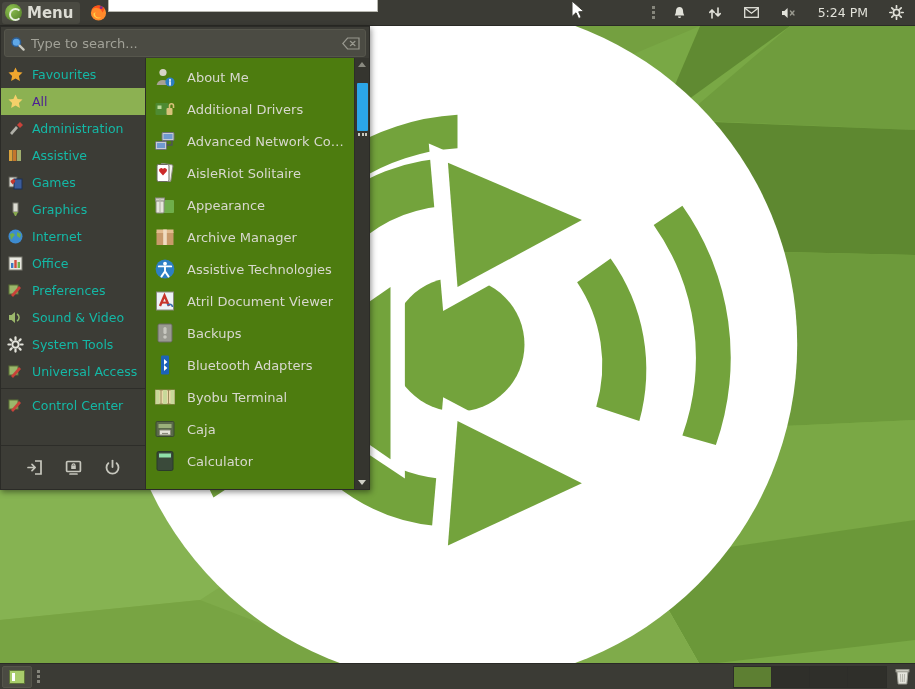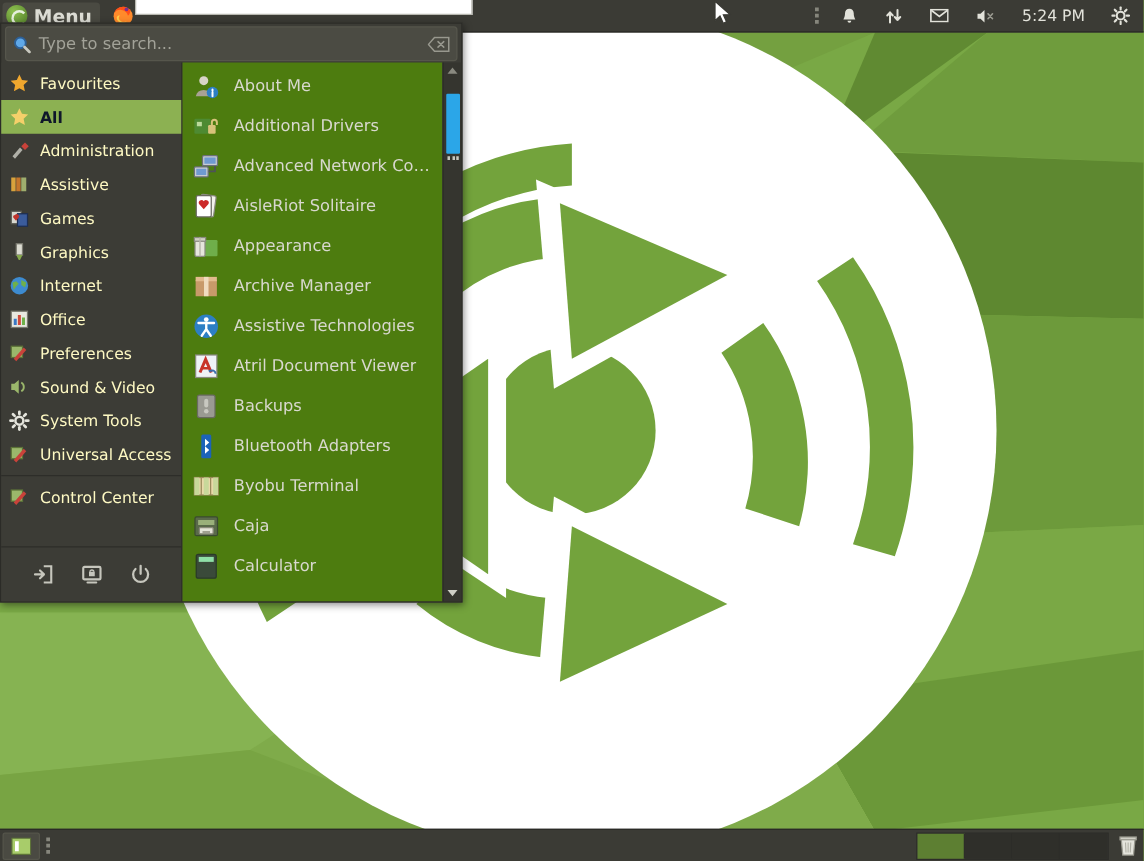--- a/index.html
+++ b/index.html
@@ -71,21 +71,21 @@
   }
   .tray-item.drag { padding: 0 3px; }
   #tray-clock { color: #e2e2da; font-size: 12.5px; padding: 0 6px; }
   .dots-handle {
     width: 3px; display: flex; flex-direction: column; gap: 2px;
   }
   .dots-handle i { display: block; width: 3px; height: 3px; background: #86867c; }
 
   
   #menu-window {
-    position: absolute; left: 0; top: 18px;
+    position: absolute; left: 0; top: 26px;
     width: 370px; height: 464px;
     background: #3c3c36;
     border: 1px solid #2b2b27;
     z-index: 50;
     display: flex; flex-direction: column;
     box-shadow: 1px 2px 6px rgba(0,0,0,0.45);
   }
 
   
   #search-row {
@@ -109,24 +109,24 @@
     background: #3c3c36;
     border-right: 1px solid #2d2d29;
     display: flex; flex-direction: column;
     padding-top: 3px;
   }
   .cat-item {
     height: 27px; display: flex; align-items: center; gap: 8px;
     padding: 0 6px; cursor: pointer;
   }
   .cat-item .cat-label {
-    color: #fef9c3; font-size: 12.5px; white-space: nowrap;
+    color: #14b8a6; font-size: 12.5px; white-space: nowrap;
   }
   .cat-item.selected { background: #8cb152; }
-  .cat-item.selected .cat-label { color: #0f172a; font-weight: bold; }
+  .cat-item.selected .cat-label { color: #4c1d95; }
   .cat-icon { width: 17px; height: 17px; flex: none; display: block; }
   #cat-sep {
     height: 1px; background: #2d2d29; margin: 3px 0 3px 0; flex: none;
   }
   #sidebar-spacer { flex: 1; }
   #session-buttons {
     height: 44px; flex: none;
     border-top: 1px solid #2d2d29;
     display: flex; align-items: center; justify-content: center; gap: 22px;
   }

